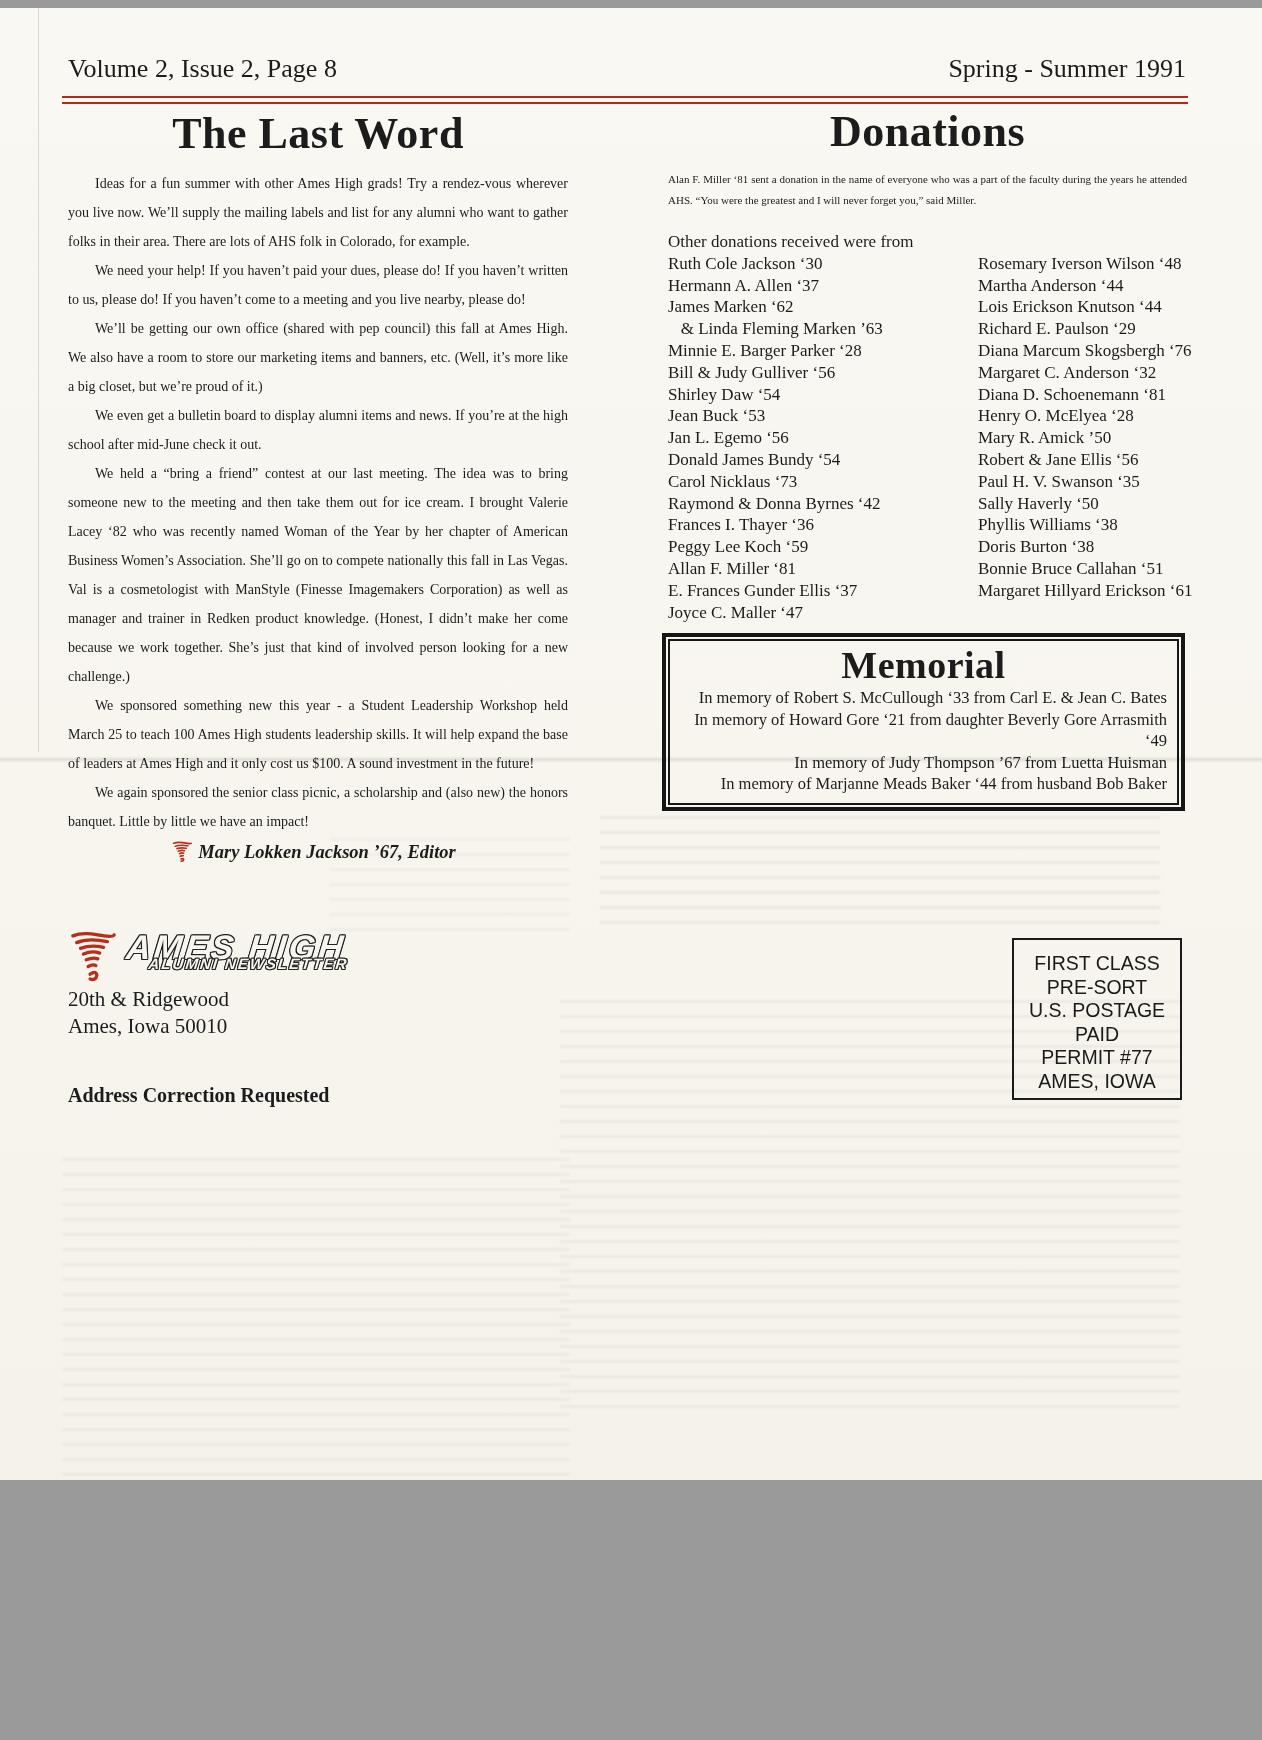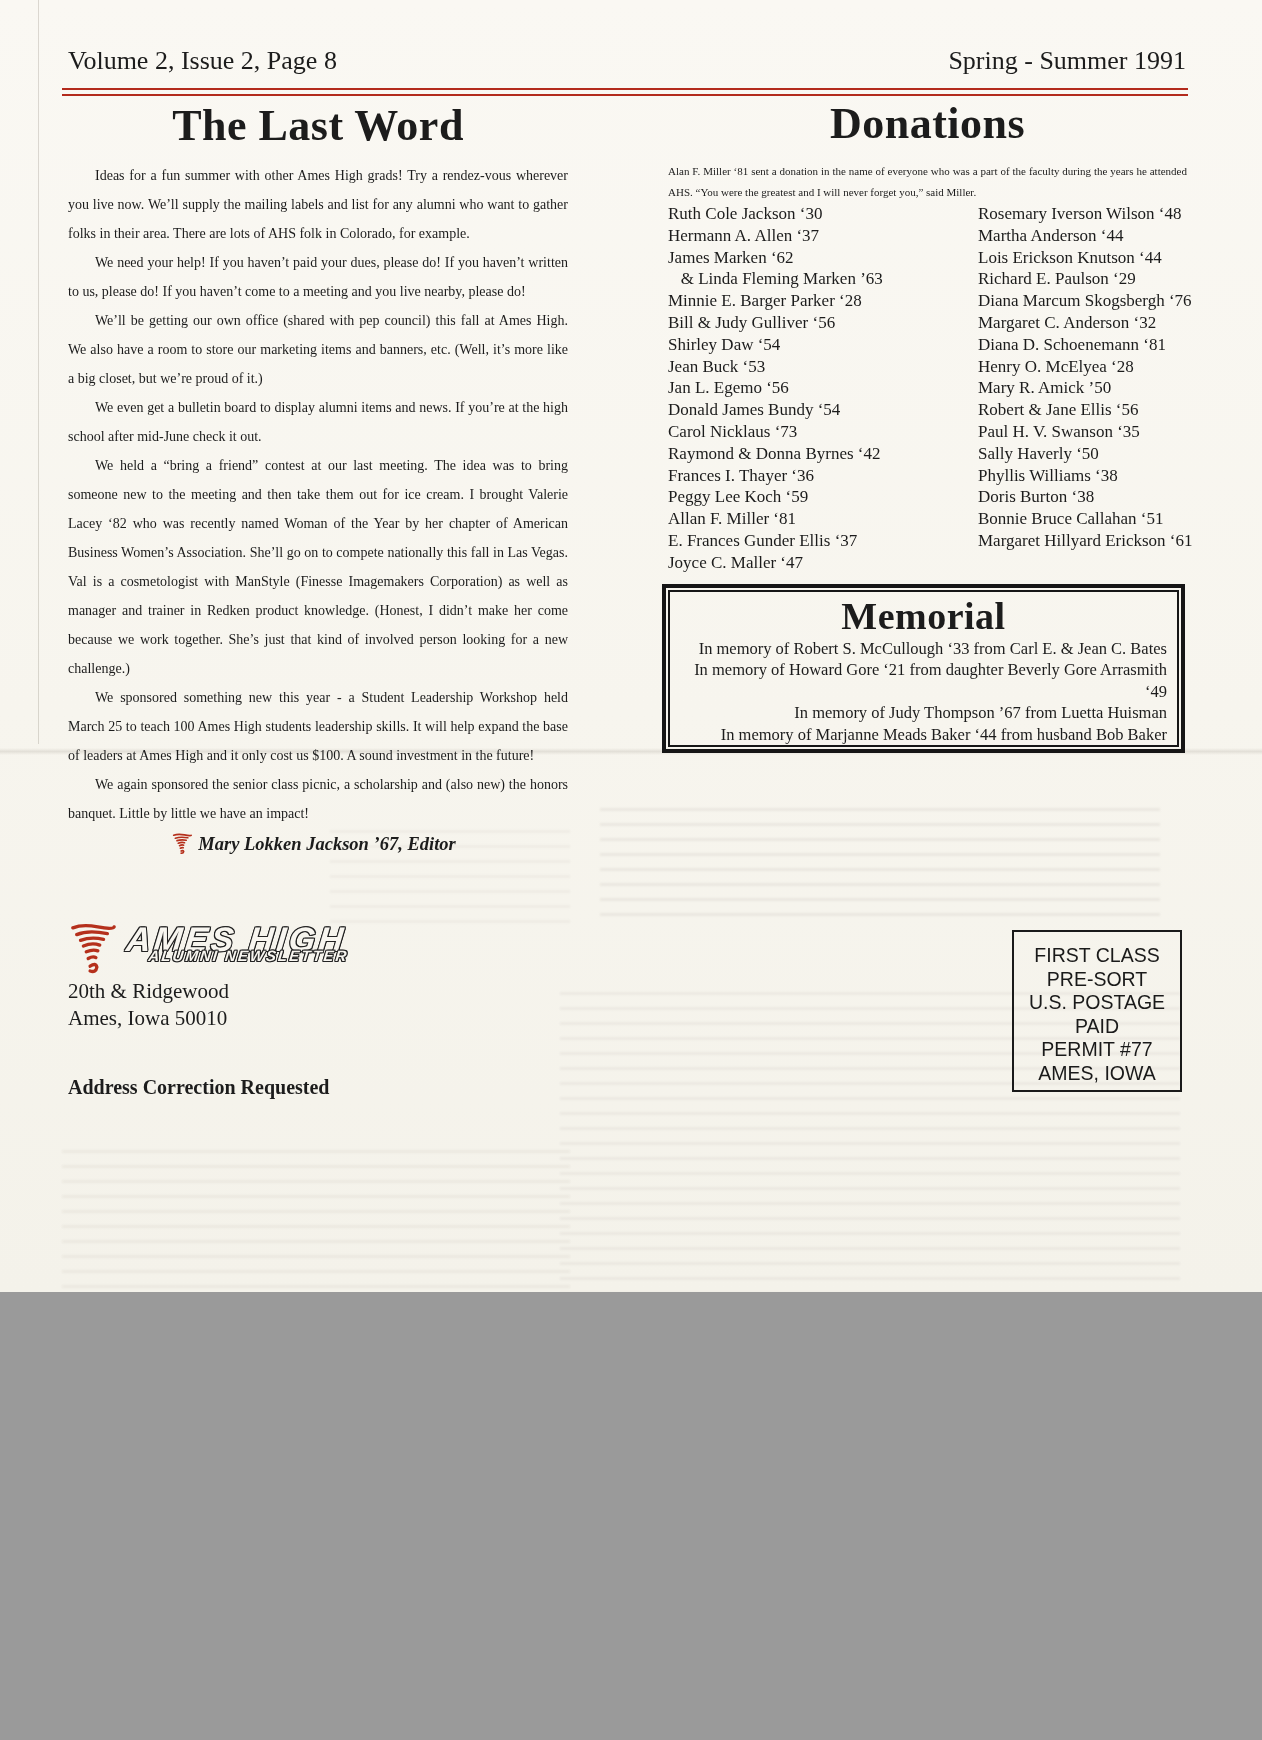--- a/index.html
+++ b/index.html
@@ -1,17 +1,17 @@
 <!DOCTYPE html>
 <html style="--rule-red: #b32a1c; --tornado-red: #b5301c;"><head>
 <meta charset="utf-8">
 <style>
   html,body{margin:0;padding:0;background:#9a9a9a;}
   .page{
-    position:relative;width:1262px;height:1292px;margin:0 auto;
+    position:relative;width:1262px;height:1472px;margin:8px auto;
     background:linear-gradient(180deg,#faf8f3 0%,#f7f5ee 55%,#f4f2ea 100%);
     font-family:"Liberation Serif","DejaVu Serif",serif;
     color:#1c1c1c;overflow:hidden;
   }
   
   .hdr-left{position:absolute;left:68px;top:46px;font-size:26px;}
   .hdr-right{position:absolute;right:76px;top:46px;font-size:26px;}
   .rule{position:absolute;left:62px;right:74px;height:2px;background:var(--rule-red,#b32a1c);}
   .rule.r1{top:88px;}
   .rule.r2{top:94px;}
@@ -29,21 +29,21 @@
   .col-right h1{margin:0 0 12px 0;text-align:center;font-size:44px;font-weight:700;letter-spacing:.5px;}
   .intro{margin:0;font-size:11px;line-height:21px;text-align:justify;}
   .list-header{margin-top:20px;font-size:17px;line-height:21.8px;}
   .name-cols{display:flex;gap:28px;}
   .name-col-a{width:282px;flex:none;}
   .name-col-b{flex:1;min-width:0;}
   .donor{font-size:17px;line-height:21.8px;white-space:pre;}
 
   
   .memorial{margin-top:10px;margin-left:-6px;width:523px;border:4px solid #161616;box-sizing:border-box;}
-  .memorial-inner{margin:2px;border:2px solid #161616;padding:2px 10px 0 10px;}
+  .memorial-inner{margin:2px;border:2px solid #161616;padding:2px 10px 8px 10px;}
   .memorial-inner h2{margin:0;text-align:center;font-size:38px;font-weight:700;letter-spacing:.5px;}
   .mem-entry{font-size:16.5px;line-height:21.5px;padding-left:34px;text-indent:-34px;text-align:right;}
 
   
   .logo{position:absolute;left:70px;top:922px;display:flex;align-items:flex-start;}
   .logo-text{margin-left:10px;font-family:"Liberation Sans","DejaVu Sans",sans-serif;transform:skewX(-6deg);}
   .outl{
     color:#f8f6f0;
     text-shadow:1px 0 #222,-1px 0 #222,0 1px #222,0 -1px #222,
                 1px 1px #222,-1px -1px #222,1px -1px #222,-1px 1px #222;
@@ -117,20 +117,21 @@
             <path d="M22 44 q 5 -3 6 1 q -1 5 -6 4"></path>
           </g>
         </svg>
       </span><span>Mary Lokken Jackson ’67, Editor</span>
     </div>
   </div>
 
   <div class="col-right">
     <h1>Donations</h1>
     <p class="intro">Alan F. Miller ‘81 sent a donation in the name of everyone who was a part of the faculty during the years he attended AHS. “You were the greatest and I will never forget you,” said Miller.</p>
+    <div class="list-header">Other donations received were from</div>
     <div class="name-cols">
       <div class="name-col-a">
           <div class="donor">Ruth Cole Jackson ‘30</div>
           <div class="donor">Hermann A. Allen ‘37</div>
           <div class="donor">James Marken ‘62</div>
           <div class="donor">   &amp; Linda Fleming Marken ’63</div>
           <div class="donor">Minnie E. Barger Parker ‘28</div>
           <div class="donor">Bill &amp; Judy Gulliver ‘56</div>
           <div class="donor">Shirley Daw ‘54</div>
           <div class="donor">Jean Buck ‘53</div>

